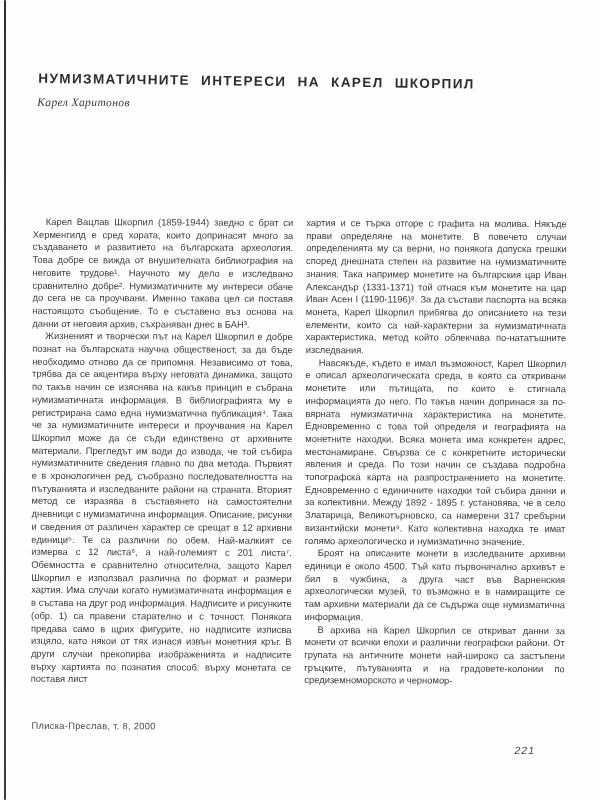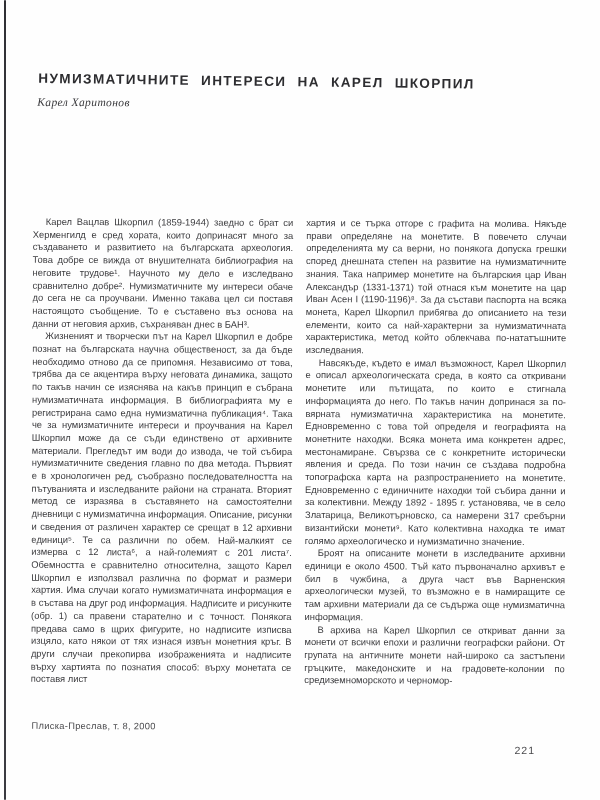--- a/index.html
+++ b/index.html
@@ -79,20 +79,21 @@
     letter-spacing: 0.3px;
     color: #4a4a4d;
   }
   .page-number {
     position: absolute;
     left: 516px;
     top: 743px;
     font-size: 10.5px;
     letter-spacing: 1px;
     color: #48484b;
+    font-style: italic;
   }
 </style>
 </head>
 <body>
 
 <div class="scan-edge"></div>
 
 <div class="page">
 
   <h1 class="title">НУМИЗМАТИЧНИТЕ  ИНТЕРЕСИ  НА  КАРЕЛ  ШКОРПИЛ</h1>
@@ -101,21 +102,21 @@
 
   <div class="cols">
     <div class="col">
       <p class="indent">Карел Вацлав Шкорпил (1859-1944) заедно с брат си Херменгилд е сред хората, които допринасят много за създаването и развитието на българската археология. Това добре се вижда от внушителната библиография на неговите трудове¹. Научното му дело е изследвано сравнително добре². Нумизматичните му интереси обаче до сега не са проучвани. Именно такава цел си поставя настоящото съобщение. То е съставено въз основа на данни от неговия архив, съхраняван днес в БАН³.</p>
       <p class="indent">Жизненият и творчески път на Карел Шкорпил е добре познат на българската научна общественост, за да бъде необходимо отново да се припомня. Независимо от това, трябва да се акцентира върху неговата динамика, защото по такъв начин се изяснява на какъв принцип е събрана нумизматичната информация. В библиографията му е регистрирана само една нумизматична публикация⁴. Така че за нумизматичните интереси и проучвания на Карел Шкорпил може да се съди единствено от архивните материали. Прегледът им води до извода, че той събира нумизматичните сведения главно по два метода. Първият е в хронологичен ред, съобразно последователността на пътуванията и изследваните райони на страната. Вторият метод се изразява в съставянето на самостоятелни дневници с нумизматична информация. Описание, рисунки и сведения от различен характер се срещат в 12 архивни единици⁵. Те са различни по обем. Най-малкият се измерва с 12 листа⁶, а най-големият с 201 листа⁷. Обемността е сравнително относителна, защото Карел Шкорпил е използвал различна по формат и размери хартия. Има случаи когато нумизматичната информация е в състава на друг род информация. Надписите и рисунките (обр. 1) са правени старателно и с точност. Понякога предава само в щрих фигурите, но надписите изписва изцяло, като някои от тях изнася извън монетния кръг. В други случаи прекопирва изображенията и надписите върху хартията по познатия способ: върху монетата се поставя лист</p>
     </div>
     <div class="col">
       <p>хартия и се търка отгоре с графита на молива. Някъде прави определяне на монетите. В повечето случаи определенията му са верни, но понякога допуска грешки според днешната степен на развитие на нумизматичните знания. Така например монетите на българския цар Иван Александър (1331-1371) той отнася към монетите на цар Иван Асен I (1190-1196)⁸. За да състави паспорта на всяка монета, Карел Шкорпил прибягва до описанието на тези елементи, които са най-характерни за нумизматичната характеристика, метод който облекчава по-нататъшните изследвания.</p>
       <p class="indent">Навсякъде, където е имал възможност, Карел Шкорпил е описал археологическата среда, в която са откривани монетите или пътищата, по които е стигнала информацията до него. По такъв начин допринася за по-вярната нумизматична характеристика на монетите. Едновременно с това той определя и географията на монетните находки. Всяка монета има конкретен адрес, местонамиране. Свързва се с конкретните исторически явления и среда. По този начин се създава подробна топографска карта на разпространението на монетите. Едновременно с единичните находки той събира данни и за колективни. Между 1892 - 1895 г. установява, че в село Златарица, Великотърновско, са намерени 317 сребърни византийски монети⁹. Като колективна находка те имат голямо археологическо и нумизматично значение.</p>
       <p class="indent">Броят на описаните монети в изследваните архивни единици е около 4500. Тъй като първоначално архивът е бил в чужбина, а друга част във Варненския археологически музей, то възможно е в намиращите се там архивни материали да се съдържа още нумизматична информация.</p>
-      <p class="indent">В архива на Карел Шкорпил се откриват данни за монети от всички епохи и различни географски райони. От групата на античните монети най-широко са застъпени гръцките, македонските и на градовете-колонии по средиземноморското и черномор-</p>
+      <p class="indent">В архива на Карел Шкорпил се откриват данни за монети от всички епохи и различни географски райони. От групата на античните монети най-широко са застъпени гръцките, пътуванията и на градовете-колонии по средиземноморското и черномор-</p>
     </div>
   </div>
 
   <div class="footer-journal">Плиска-Преслав, т. 8, 2000</div>
 
   <div class="page-number">221</div>
 
 </div>
 
 </body></html>

